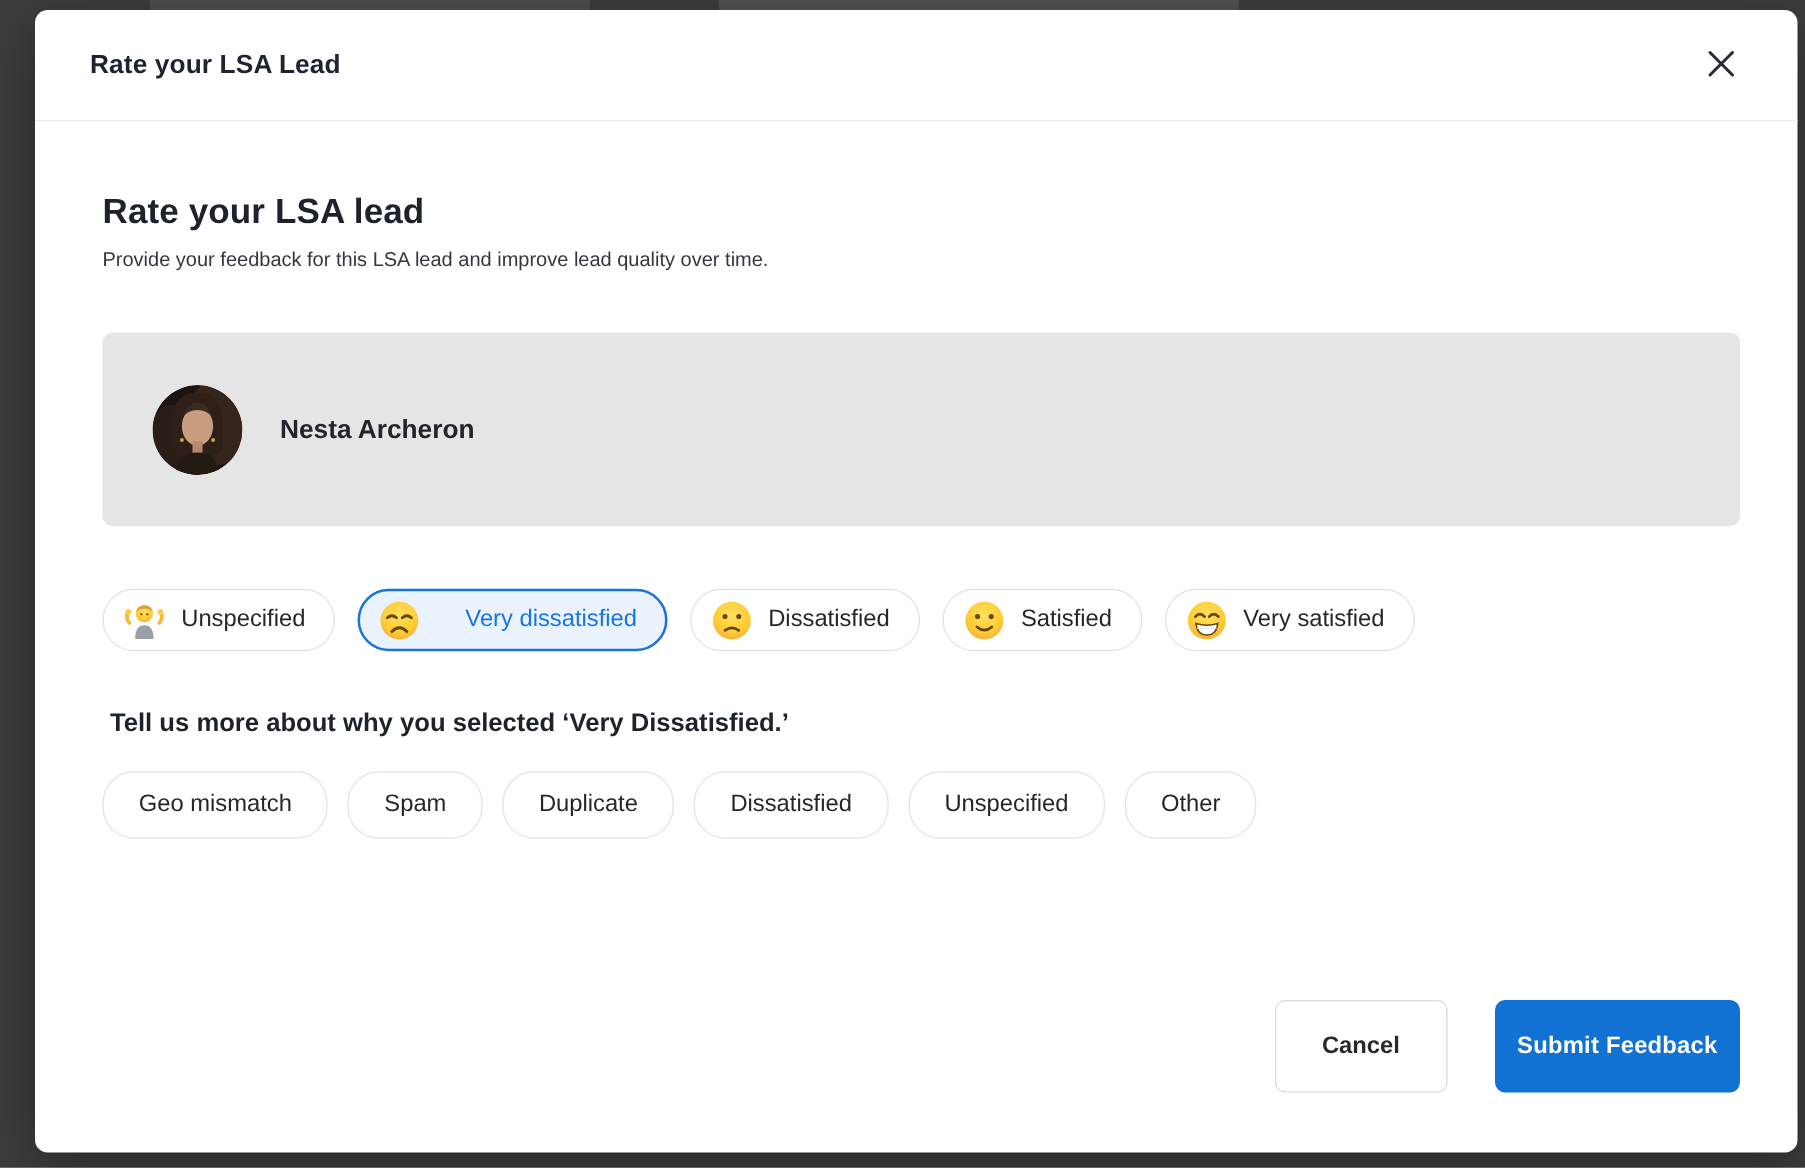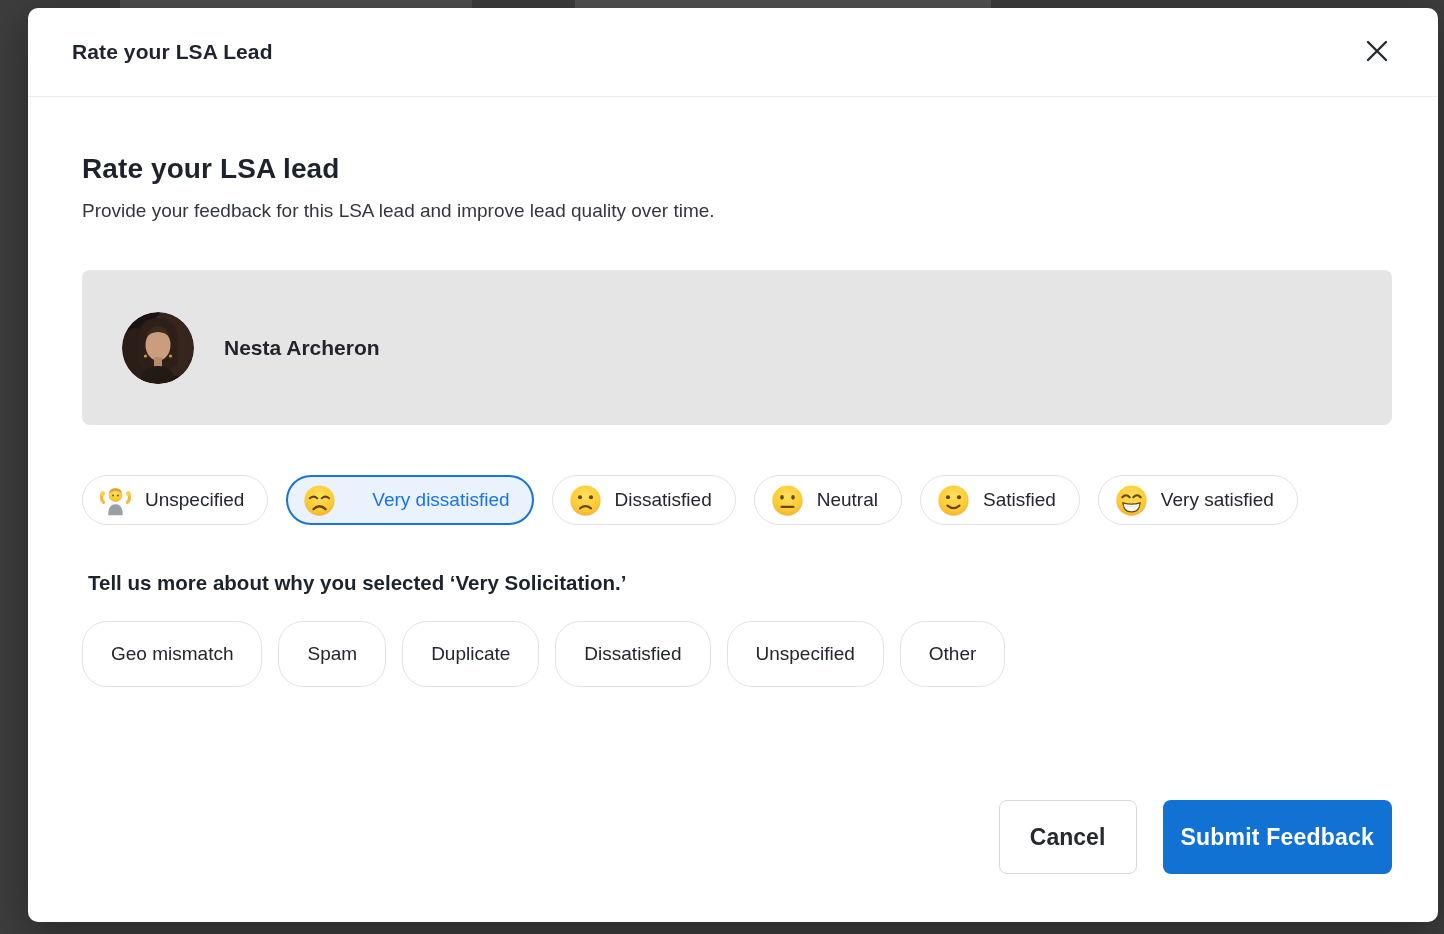--- a/index.html
+++ b/index.html
@@ -56,21 +56,21 @@
   }
   h1.page-heading {
     font-size: 28px;
     font-weight: 700;
     color: #1d232c;
     margin-top: 26px;
     letter-spacing: .1px;
   }
   .page-subheading {
     margin-top: 15px;
-    font-size: 19px;
+    font-size: 16px;
     color: #33383f;
   }
 
   .lead-card {
     margin-top: 48px;
     height: 155px;
     background: #e5e5e5;
     border-radius: 8px;
     display: flex;
     align-items: center;
@@ -126,21 +126,21 @@
     color: #1d232c;
   }
   .reasons-row {
     margin-top: 26px;
     display: flex;
     flex-wrap: wrap;
     gap: 17px 16px;
     max-width: 1312px;
   }
   .reason-chip {
-    height: 66px;
+    height: 54px;
     border-radius: 25px;
     border: 1px solid #e2e2e5;
     background: #fff;
     display: inline-flex;
     align-items: center;
     padding: 0 28px;
     font-family: "Liberation Sans", sans-serif;
     font-size: 19px;
     color: #23272e;
     cursor: pointer;
@@ -152,26 +152,27 @@
     padding: 0 46px 48px 0;
     display: flex;
     justify-content: flex-end;
     align-items: center;
     gap: 26px;
   }
   .btn {
     height: 74px;
     border-radius: 8px;
     font-family: "Liberation Sans", sans-serif;
-    font-size: 23px;
+    font-size: 19px;
     font-weight: 700;
     cursor: pointer;
     display: inline-flex;
     align-items: center;
     justify-content: center;
+    margin-left: 12px;
   }
   .btn-cancel {
     width: 138px;
     background: #fff;
     border: 1px solid #d8d8dc;
     color: #26292e;
   }
   .btn-submit {
     padding: 0 18px;
     border: none;
@@ -273,31 +274,20 @@
           <svg width="33" height="33" viewBox="0 0 36 36">
             <circle cx="18" cy="18" r="16.5" fill="url(#yg)"></circle>
             <circle cx="12" cy="14.5" r="2.2" fill="#66460a"></circle>
             <circle cx="24" cy="14.5" r="2.2" fill="#66460a"></circle>
             <path d="M12 26.5 Q18 22 24 26.5" stroke="#66460a" stroke-width="2.4" fill="none" stroke-linecap="round"></path>
           </svg>
         </span>
         <span>Dissatisfied</span>
       </button>
 
-      <button class="rating-chip">
-        <span class="emoji">
-          <svg width="33" height="33" viewBox="0 0 36 36">
-            <circle cx="18" cy="18" r="16.5" fill="url(#yg)"></circle>
-            <ellipse cx="12" cy="14.5" rx="1.9" ry="2.6" fill="#66460a"></ellipse>
-            <ellipse cx="24" cy="14.5" rx="1.9" ry="2.6" fill="#66460a"></ellipse>
-            <path d="M11.5 25 L24.5 25" stroke="#66460a" stroke-width="2.4" fill="none" stroke-linecap="round"></path>
-          </svg>
-        </span>
-        <span>Neutral</span>
-      </button>
 
       <button class="rating-chip">
         <span class="emoji">
           <svg width="33" height="33" viewBox="0 0 36 36">
             <circle cx="18" cy="18" r="16.5" fill="url(#yg)"></circle>
             <circle cx="12" cy="14.5" r="2.2" fill="#66460a"></circle>
             <circle cx="24" cy="14.5" r="2.2" fill="#66460a"></circle>
             <path d="M11.5 23.5 Q18 29 24.5 23.5" stroke="#66460a" stroke-width="2.4" fill="none" stroke-linecap="round"></path>
           </svg>
         </span>
@@ -312,21 +302,21 @@
             <path d="M20 14.5 Q24 10 28 14.5" stroke="#66460a" stroke-width="2.4" fill="none" stroke-linecap="round"></path>
             <path d="M8.5 20.5 Q18 23.5 27.5 20.5 Q26.5 30.5 18 30.5 Q9.5 30.5 8.5 20.5 Z" fill="#fff" stroke="#66460a" stroke-width="1.4"></path>
             <path d="M9.5 24.5 L26.5 24.5" stroke="#e6e6e6" stroke-width="1.2"></path>
           </svg>
         </span>
         <span>Very satisfied</span>
       </button>
 
     </div>
 
-    <div class="reasons-heading">Tell us more about why you selected ‘Very Solicitation.’</div>
+    <div class="reasons-heading">Tell us more about why you selected ‘Very Dissatisfied.’</div>
 
     <div class="reasons-row">
       <button class="reason-chip">Geo mismatch</button>
       <button class="reason-chip">Spam</button>
       <button class="reason-chip">Duplicate</button>
       <button class="reason-chip">Dissatisfied</button>
       <button class="reason-chip">Unspecified</button>
       <button class="reason-chip">Other</button>
     </div>
 

